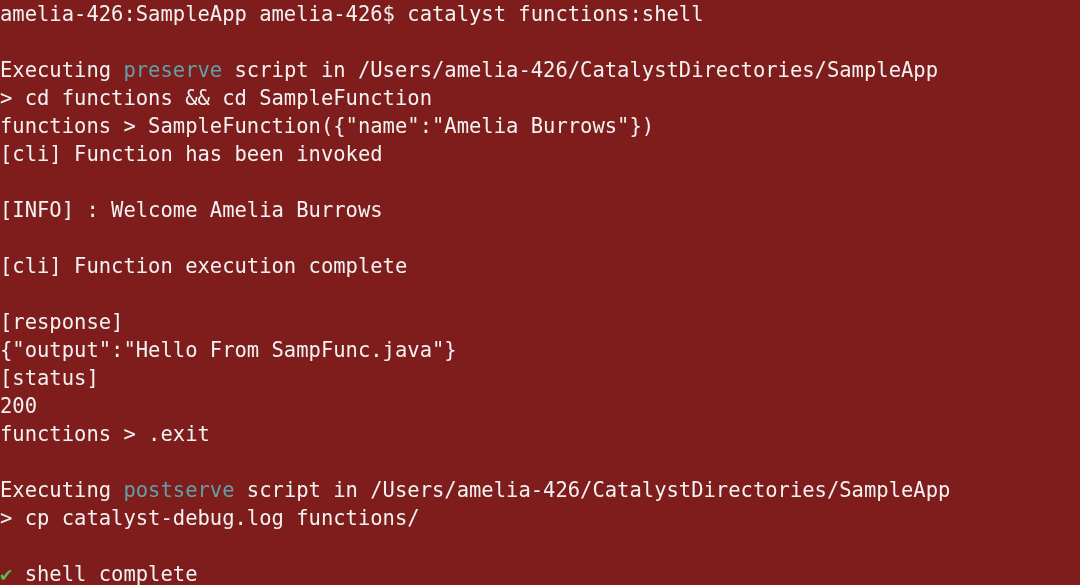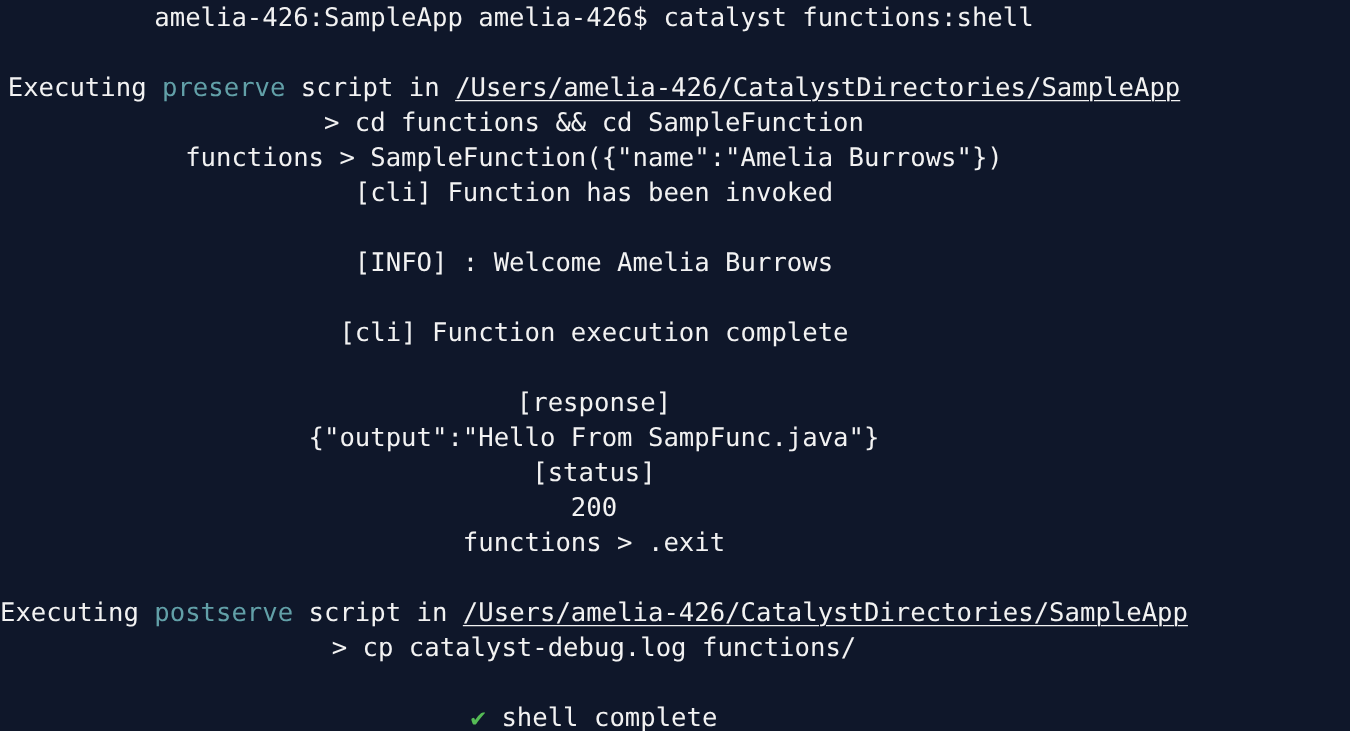--- a/index.html
+++ b/index.html
@@ -4,27 +4,26 @@
 <style>
   html, body {
     margin: 0;
     padding: 0;
     background: #000000;
   }
   #terminal {
     position: relative;
     width: 1080px;
     height: 585px;
-    background: #0f172a;
+    background: #7f1d1d;
     overflow: hidden;
     font-family: "DejaVu Sans Mono", "Liberation Mono", monospace;
     font-size: 20.5px;
     line-height: 28px;
     color: #f2f2f2;
-    text-align: center;
     -webkit-font-smoothing: antialiased;
   }
   .screen {
     position: absolute;
     top: 0;
     left: 0;
     padding: 0;
     white-space: pre;
     letter-spacing: 0px;
   }
@@ -34,21 +33,21 @@
     white-space: pre;
     display: block;
     font-family: "DejaVu Sans Mono", "Liberation Mono", monospace;
   }
   .seg {
     white-space: pre;
     font-family: inherit;
   }
   .c-default { color: #f2f2f2; }
   .c-script  { color: #62a0a8; }
-  .c-path    { color: #f2f2f2; text-decoration: underline; text-underline-offset: 3px; text-decoration-thickness: 1px; margin-top: 47px; }
+  .c-path    { color: #f2f2f2; text-underline-offset: 3px; text-decoration-thickness: 1px; margin-top: 47px; }
   .c-ok      { color: #55bb55; }
   .blank { height: 28px; display: block; }
 </style>
 </head>
 <body>
 
 <div id="terminal">
   <div class="screen"><span class="line"><span class="seg c-default">amelia-426:SampleApp amelia-426$ catalyst functions:shell</span></span><span class="line blank">&nbsp;</span><span class="line"><span class="seg c-default">Executing </span><span class="seg c-script">preserve</span><span class="seg c-default"> script in </span><span class="seg c-path">/Users/amelia-426/CatalystDirectories/SampleApp</span></span><span class="line"><span class="seg c-default">&gt; cd functions &amp;&amp; cd SampleFunction</span></span><span class="line"><span class="seg c-default">functions &gt; SampleFunction({"name":"Amelia Burrows"})</span></span><span class="line"><span class="seg c-default">[cli] Function has been invoked</span></span><span class="line blank">&nbsp;</span><span class="line"><span class="seg c-default">[INFO] : Welcome Amelia Burrows</span></span><span class="line blank">&nbsp;</span><span class="line"><span class="seg c-default">[cli] Function execution complete</span></span><span class="line blank">&nbsp;</span><span class="line"><span class="seg c-default">[response]</span></span><span class="line"><span class="seg c-default">{"output":"Hello From SampFunc.java"}</span></span><span class="line"><span class="seg c-default">[status]</span></span><span class="line"><span class="seg c-default">200</span></span><span class="line"><span class="seg c-default">functions &gt; .exit</span></span><span class="line blank">&nbsp;</span><span class="line"><span class="seg c-default">Executing </span><span class="seg c-script">postserve</span><span class="seg c-default"> script in </span><span class="seg c-path">/Users/amelia-426/CatalystDirectories/SampleApp</span></span><span class="line"><span class="seg c-default">&gt; cp catalyst-debug.log functions/</span></span><span class="line blank">&nbsp;</span><span class="line"><span class="seg c-ok">✔</span><span class="seg c-default"> shell complete</span></span></div>
 </div>
 

